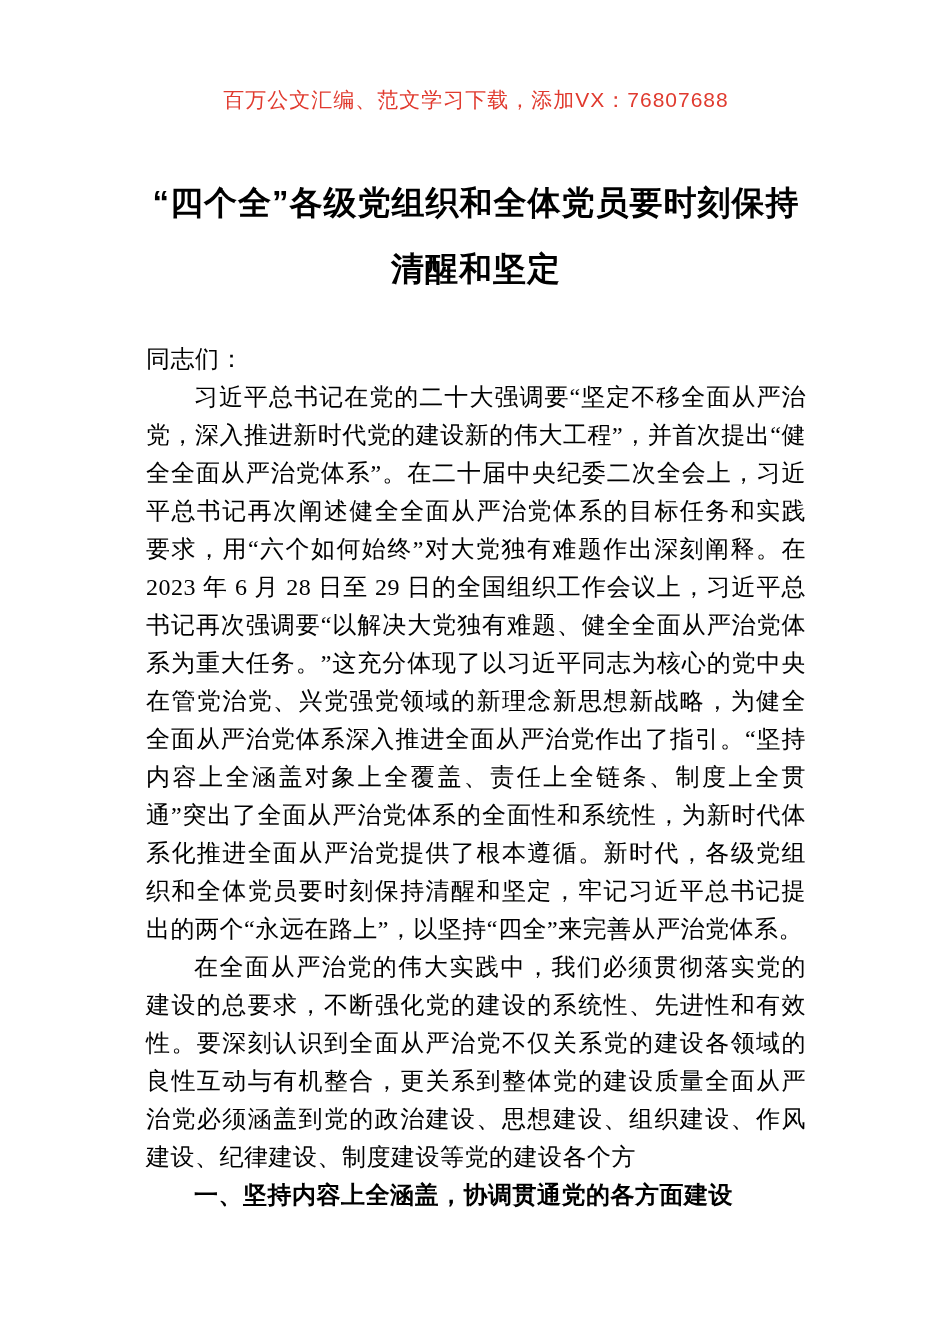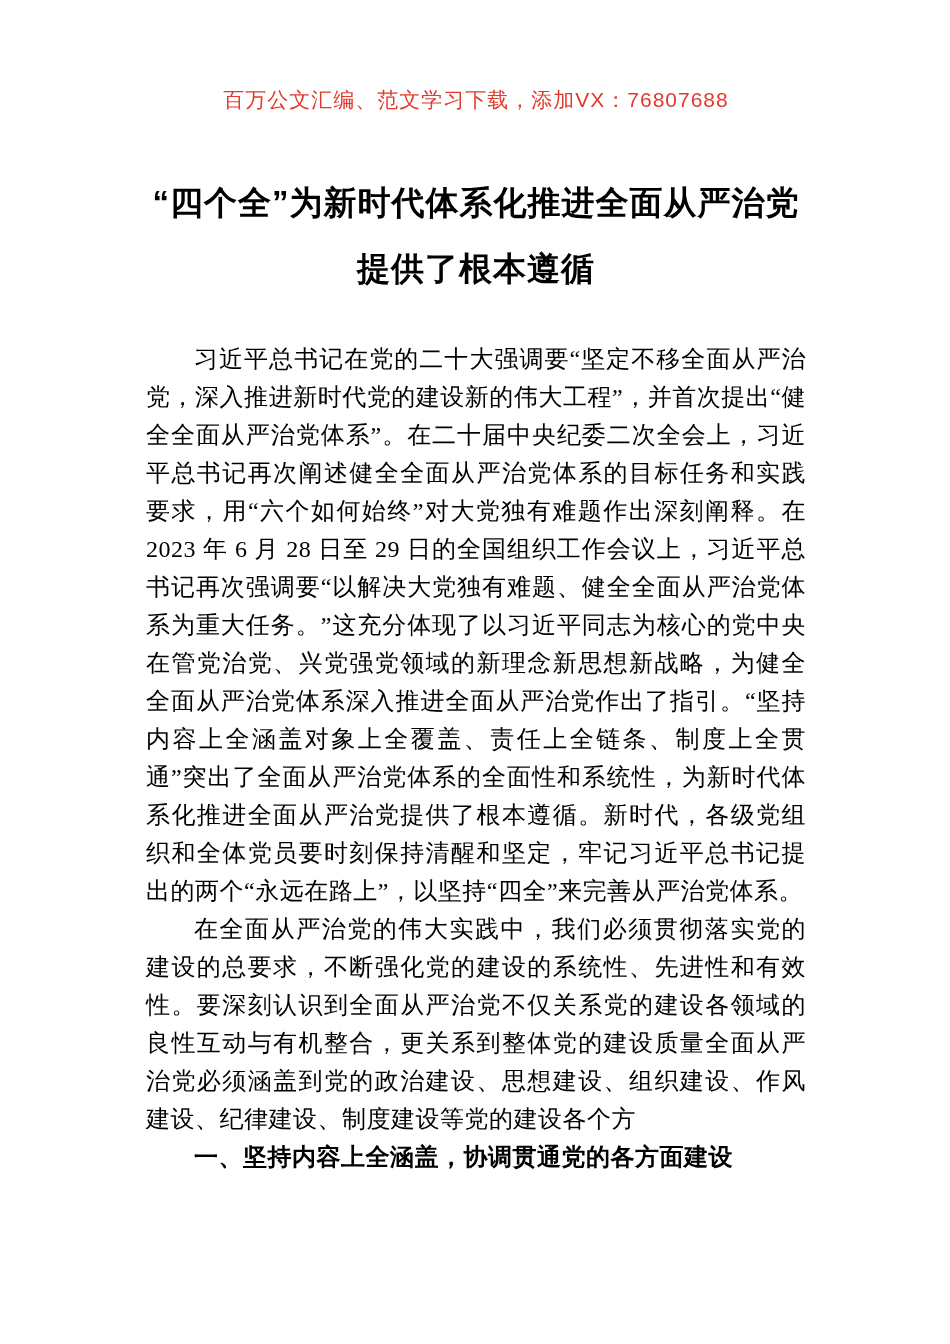--- a/index.html
+++ b/index.html
@@ -43,20 +43,21 @@
   .para { margin: 0; }
   .para.indent { text-indent: 2em; }
   .para.bold { font-weight: 700; }
 </style>
 </head>
 <body>
 
 <div class="page">
   <div class="notice" style="color: rgb(224, 58, 46);">百万公文汇编、范文学习下载，添加VX：76807688</div>
 
-  <h1 class="title">“四个全”为新时代体系化推进全面从严治党提供了根本遵循</h1>
+  <h1 class="title">“四个全”各级党组织和全体党员要时刻保持清醒和坚定</h1>
 
   <div class="body-text">
+    <p class="para">同志们：</p>
     <p class="para indent">习近平总书记在党的二十大强调要“坚定不移全面从严治党，深入推进新时代党的建设新的伟大工程”，并首次提出“健全全面从严治党体系”。在二十届中央纪委二次全会上，习近平总书记再次阐述健全全面从严治党体系的目标任务和实践要求，用“六个如何始终”对大党独有难题作出深刻阐释。在 2023 年 6 月 28 日至 29 日的全国组织工作会议上，习近平总书记再次强调要“以解决大党独有难题、健全全面从严治党体系为重大任务。”这充分体现了以习近平同志为核心的党中央在管党治党、兴党强党领域的新理念新思想新战略，为健全全面从严治党体系深入推进全面从严治党作出了指引。“坚持内容上全涵盖对象上全覆盖、责任上全链条、制度上全贯通”突出了全面从严治党体系的全面性和系统性，为新时代体系化推进全面从严治党提供了根本遵循。新时代，各级党组织和全体党员要时刻保持清醒和坚定，牢记习近平总书记提出的两个“永远在路上”，以坚持“四全”来完善从严治党体系。</p>
     <p class="para indent">在全面从严治党的伟大实践中，我们必须贯彻落实党的建设的总要求，不断强化党的建设的系统性、先进性和有效性。要深刻认识到全面从严治党不仅关系党的建设各领域的良性互动与有机整合，更关系到整体党的建设质量全面从严治党必须涵盖到党的政治建设、思想建设、组织建设、作风建设、纪律建设、制度建设等党的建设各个方</p>
     <p class="para indent bold">一、坚持内容上全涵盖，协调贯通党的各方面建设</p>
   </div>
 </div>
 
 </body></html>

